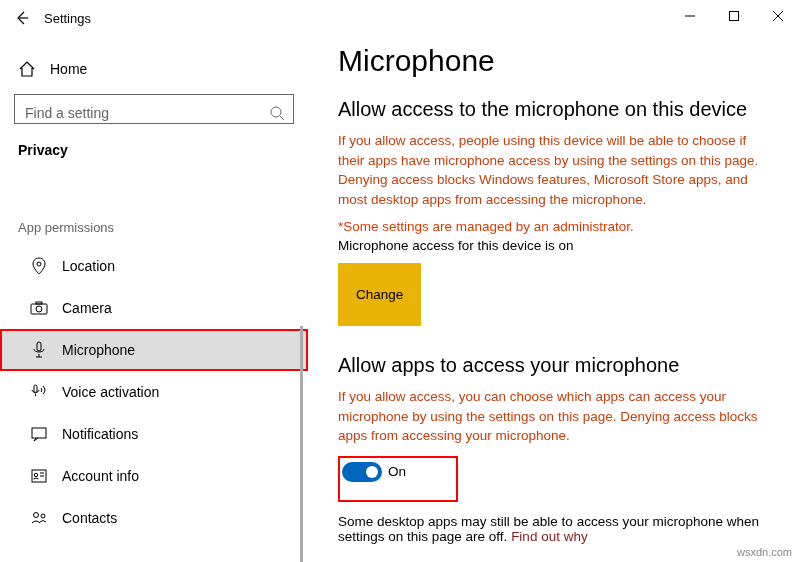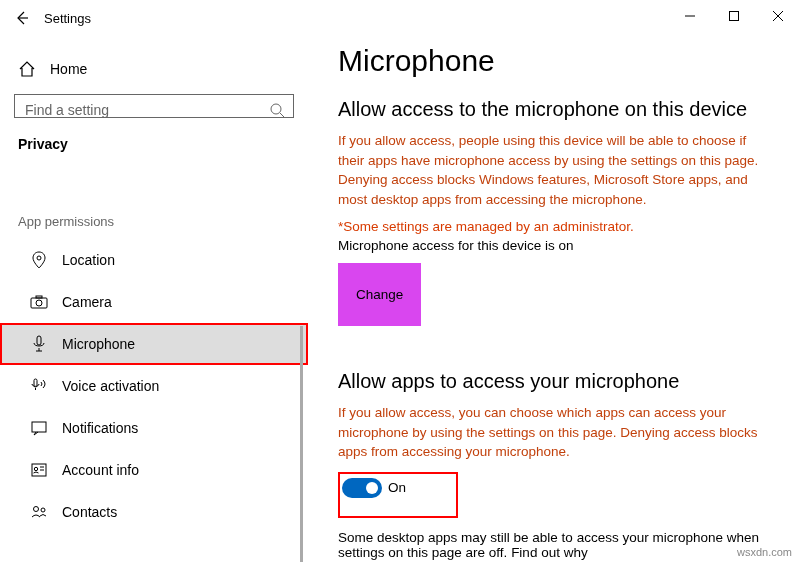--- a/index.html
+++ b/index.html
@@ -6,41 +6,41 @@
 body { width: 800px; height: 562px; overflow: hidden; background: #fff; color: #000; font-size: 14px; position: relative; }
 .titlebar { height: 36px; display:flex; align-items:center; }
 .titlebar .back { width:44px; display:flex; justify-content:center; font-size:16px; cursor:pointer; }
 .titlebar .title { font-size:13px; }
 .winctrl { position:absolute; top:0; right:0; display:flex; }
 .winctrl div { width:44px; height:32px; display:flex; justify-content:center; align-items:center; font-size:13px; cursor:pointer; }
 .main { display:flex; height: calc(100% - 36px); }
 .sidebar { width: 308px; padding-top: 18px; position:relative; }
 .home { display:flex; align-items:center; gap:14px; padding:6px 18px 10px; cursor:pointer; font-size:14px; }
 .home svg, .navitem svg { flex:0 0 18px; }
-.search { margin: 6px 14px 12px; height:24px; border:1px solid #666; display:flex; align-items:center; padding:8px 8px 0 10px; color:#666; cursor:text; }
+.search { margin: 6px 14px 12px; height:30px; border:1px solid #666; display:flex; align-items:center; padding:8px 8px 0 10px; color:#666; cursor:text; }
 .search span { flex:1; font-size:14px; }
 .section { padding: 6px 18px 16px; font-weight:600; font-size:14px; }
 .groupLabel { padding: 8px 18px 10px; color:#666; font-size:13px; }
 .navitem { display:flex; align-items:center; gap:14px; padding:12px 30px; cursor:pointer; font-size:14px; }
 .navitem.selected { background:#ddd; }
 .redbox { outline:2px solid red; outline-offset:-2px; }
 .scroll-indicator { position:absolute; top:290px; left:300px; width:3px; height:260px; background:#aaa; }
 .content { flex:1; padding: 8px 30px 0 30px; overflow:hidden; }
 h1 { font-weight:300; font-size:30px; margin-bottom:20px; }
 h2 { font-weight:400; font-size:20px; margin-top:4px; margin-bottom:10px; }
 .desc { color:#c2410c; font-size:13.5px; line-height:1.45; margin-bottom:10px; }
 .admin { color:#d83b01; font-size:13.5px; margin-bottom:4px; }
 .status { font-size:13.5px; margin-bottom:10px; }
-.changebtn { background:#d946ef; border:none; padding:24px 18px; font-size:13.5px; cursor:pointer; margin-bottom:40px; }
+.changebtn { background:#eab308; border:none; padding:24px 18px; font-size:13.5px; cursor:pointer; margin-bottom:24px; }
 .toggle-row { display:flex; align-items:center; gap:6px; padding:6px 8px 20px 4px; width:120px; }
 .toggle { width:40px; height:20px; border-radius:10px; background:#0067c0; position:relative; cursor:pointer; }
 .toggle::after { content:""; position:absolute; width:12px; height:12px; background:#fff; border-radius:50%; top:4px; right:4px; }
 .toggle-label { font-size:13.5px; }
 .final { font-size:13.5px; margin-top:12px; }
-.link { color:#000000; cursor:pointer; }
+.link { color:#7f1d1d; cursor:pointer; }
 .watermark { position:absolute; bottom:4px; right:8px; font-size:11px; color:#888; }
 </style>
 </head>
 <body>
 
 <div class="titlebar">
   <div class="back">
     <svg width="16" height="16" viewBox="0 0 16 16">
         <path d="M10 2 L4 8 L10 14" stroke="#000" stroke-width="1.2" fill="none"></path>
         <path d="M4 8 H14" stroke="#000" stroke-width="1.2"></path>

